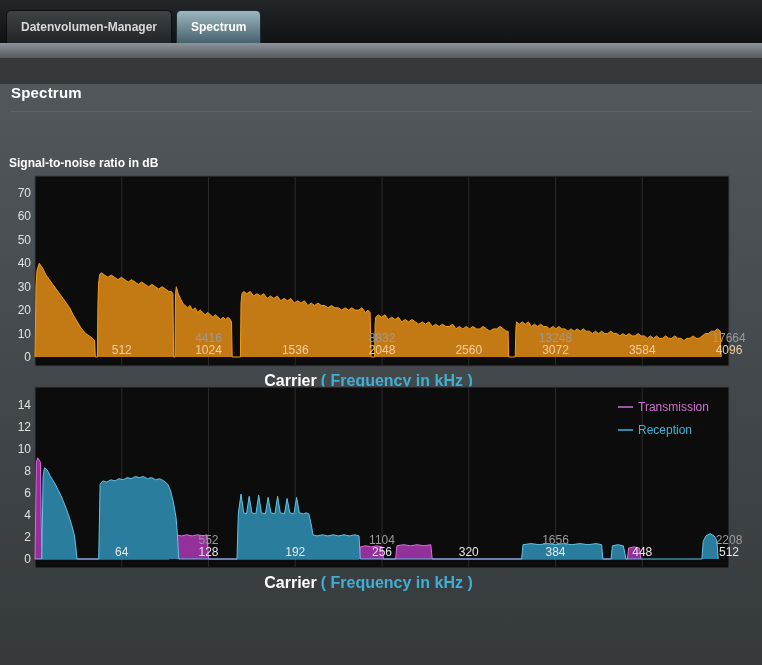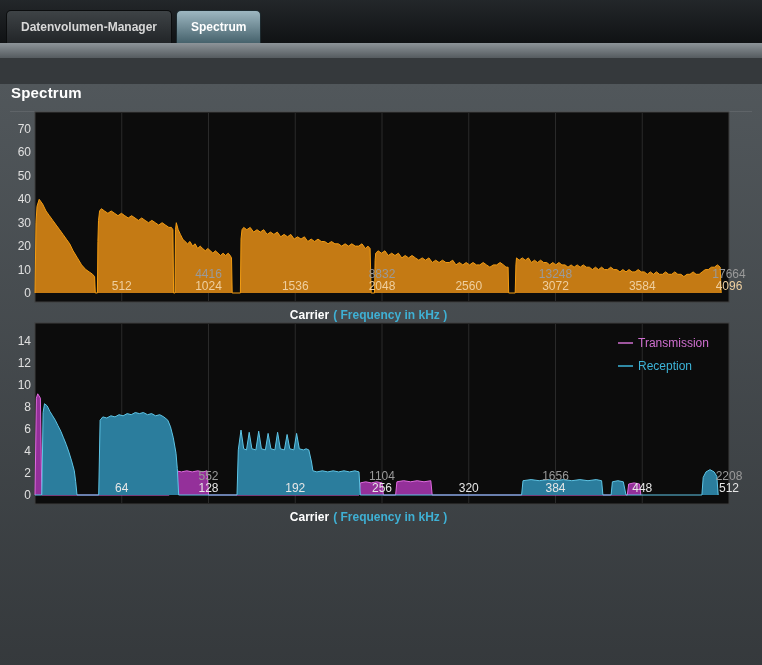--- a/index.html
+++ b/index.html
@@ -35,40 +35,41 @@
     background:linear-gradient(#51575b,#34383b);
   }
   .title-wrap{margin:26px 10px 0 10px;border-bottom:1px solid #5f6468;padding:0 0 10px 1px}
   .title-wrap h1{margin:0;font-size:15px;font-weight:bold;color:#ffffff;letter-spacing:.2px}
   .chart-block{margin-left:8px;width:721px}
   .chart-title{font-size:12px;font-weight:bold;color:#ffffff;margin:0 0 6px 1px}
   .chart-title.first{padding-top:44px}
   .chart-title.second{padding-top:18px}
   svg.chart{display:block;overflow:visible}
   svg.chart text{font-family:"Liberation Sans",sans-serif;font-size:12px}
-  .caption{text-align:center;margin-top:6px;font-size:12px;font-weight:bold;height:15px}
+  .caption{text-align:center;margin-top:6px;font-size:16px;font-weight:bold;height:15px}
   .cap-main{color:#ffffff}
   .cap-sub{color:#3fb0d4;margin-left:4px}
 </style>
 </head>
 <body>
 
 <div class="tabbar">
   <div class="tab">Datenvolumen-Manager</div>
   <div class="tab active">Spectrum</div>
 </div>
 <div class="band"></div>
 
 <div class="content">
 
   <div class="title-wrap">
     <h1>Spectrum</h1>
   </div>
 
   <div class="chart-block">
+    <div class="chart-title first">Signal-to-noise ratio in dB</div>
     <svg class="chart" viewBox="0 0 721 190" width="721" height="190">
         <rect x="27" y="0" width="694" height="190" fill="#0c0c0c" stroke="#3f3f3f"></rect>
         <line x1="113.75" y1="1" x2="113.75" y2="189" stroke="#2a2a2a"></line>
         <line x1="200.5" y1="1" x2="200.5" y2="189" stroke="#2a2a2a"></line>
         <line x1="287.25" y1="1" x2="287.25" y2="189" stroke="#2a2a2a"></line>
         <line x1="374" y1="1" x2="374" y2="189" stroke="#2a2a2a"></line>
         <line x1="460.75" y1="1" x2="460.75" y2="189" stroke="#2a2a2a"></line>
         <line x1="547.5" y1="1" x2="547.5" y2="189" stroke="#2a2a2a"></line>
         <line x1="634.25" y1="1" x2="634.25" y2="189" stroke="#2a2a2a"></line>
         <path d="M27.0,181L27.0,181.0L28.0,110.7L29.0,94.3L31.2,87.3L34.6,92.0L38.0,99.0L41.4,103.7L44.8,108.4L48.2,113.1L51.6,117.7L55.0,122.4L58.3,127.1L61.7,131.8L65.1,138.8L69.4,145.9L73.6,152.9L77.8,157.6L81.2,159.9L84.6,162.3L86.6,164.6L87.3,181.0L89.4,181.0L89.9,129.5L90.5,108.4L91.6,99.0L93.4,96.7L96.5,99.0L99.9,101.3L103.2,99.0L106.6,101.3L110.0,103.7L113.4,101.3L116.8,103.7L120.2,106.0L123.6,103.7L127.0,106.0L130.4,108.4L133.7,106.0L137.1,108.4L140.5,110.7L143.9,108.4L147.3,110.7L150.7,113.1L154.1,110.7L157.5,113.1L160.9,115.4L163.4,115.4L164.9,117.7L165.6,181.0L167.0,181.0L167.5,117.7L168.3,110.7L170.2,117.7L172.4,122.4L174.7,127.1L177.1,129.5L179.5,131.8L182.0,129.5L184.6,134.1L187.1,131.8L189.7,136.5L192.2,134.1L194.7,136.5L197.3,138.8L199.8,136.5L202.4,138.8L204.9,141.2L207.4,138.8L210.0,141.2L212.5,143.5L215.1,141.2L217.6,143.5L220.2,141.2L222.2,143.5L223.5,145.9L224.2,181.0L232.4,181.0L233.0,127.1L234.0,117.7L235.7,115.4L238.8,117.7L242.2,115.4L245.6,120.1L249.0,117.7L252.3,120.1L255.7,117.7L259.1,122.4L262.5,120.1L265.9,122.4L269.3,120.1L272.7,124.8L276.1,122.4L279.5,124.8L282.8,122.4L286.2,127.1L289.6,124.8L293.0,127.1L296.4,124.8L299.8,129.5L303.2,127.1L306.6,129.5L310.0,127.1L313.3,129.5L316.7,129.5L320.1,131.8L323.5,129.5L326.9,131.8L330.3,131.8L333.7,134.1L337.1,131.8L340.5,134.1L343.8,131.8L347.2,134.1L350.6,134.1L354.0,131.8L357.4,136.5L359.9,134.1L362.1,136.5L363.2,181.0L366.5,181.0L367.1,148.2L367.7,141.2L370.1,138.8L373.5,141.2L376.9,138.8L380.3,143.5L383.7,141.2L387.0,143.5L390.4,141.2L393.8,145.9L397.2,143.5L400.6,145.9L404.0,143.5L407.4,145.9L410.8,148.2L414.2,145.9L417.5,148.2L420.9,145.9L424.3,150.5L427.7,148.2L431.1,150.5L434.5,148.2L437.9,150.5L441.3,150.5L444.7,148.2L448.0,152.9L451.4,150.5L454.8,152.9L458.2,150.5L461.6,152.9L465.0,150.5L468.4,152.9L471.8,152.9L475.2,150.5L478.5,152.9L481.9,155.2L485.3,152.9L488.7,152.9L492.1,150.5L495.5,152.9L498.0,155.2L500.1,155.2L500.7,181.0L507.2,181.0L507.9,152.9L508.5,145.9L511.2,148.2L514.3,145.9L517.3,148.2L520.4,145.9L523.4,150.5L526.5,148.2L529.5,150.5L532.6,148.2L535.6,150.5L538.7,150.5L541.7,152.9L544.8,150.5L547.8,152.9L550.9,150.5L553.9,152.9L557.0,152.9L560.0,155.2L563.1,152.9L566.1,155.2L569.2,152.9L572.2,155.2L575.3,152.9L578.3,155.2L581.4,155.2L584.4,157.6L587.5,155.2L590.5,157.6L593.6,155.2L596.6,157.6L599.7,157.6L602.7,155.2L605.8,157.6L608.8,157.6L611.9,159.9L614.9,157.6L618.0,159.9L621.0,157.6L624.1,159.9L627.1,159.9L630.2,157.6L633.2,159.9L636.3,159.9L639.3,162.3L642.4,159.9L645.4,162.3L648.5,159.9L651.5,162.3L654.6,162.3L657.6,159.9L660.7,162.3L663.7,162.3L666.8,159.9L669.8,162.3L672.9,162.3L675.9,164.6L679.0,162.3L682.0,162.3L685.1,159.9L688.1,162.3L691.2,162.3L694.2,159.9L697.3,157.6L700.3,157.6L703.4,155.2L706.4,155.2L709.5,152.9L712.2,155.2L713.2,181.0L713.2,181Z" fill="#c47a14" stroke="none"></path>

